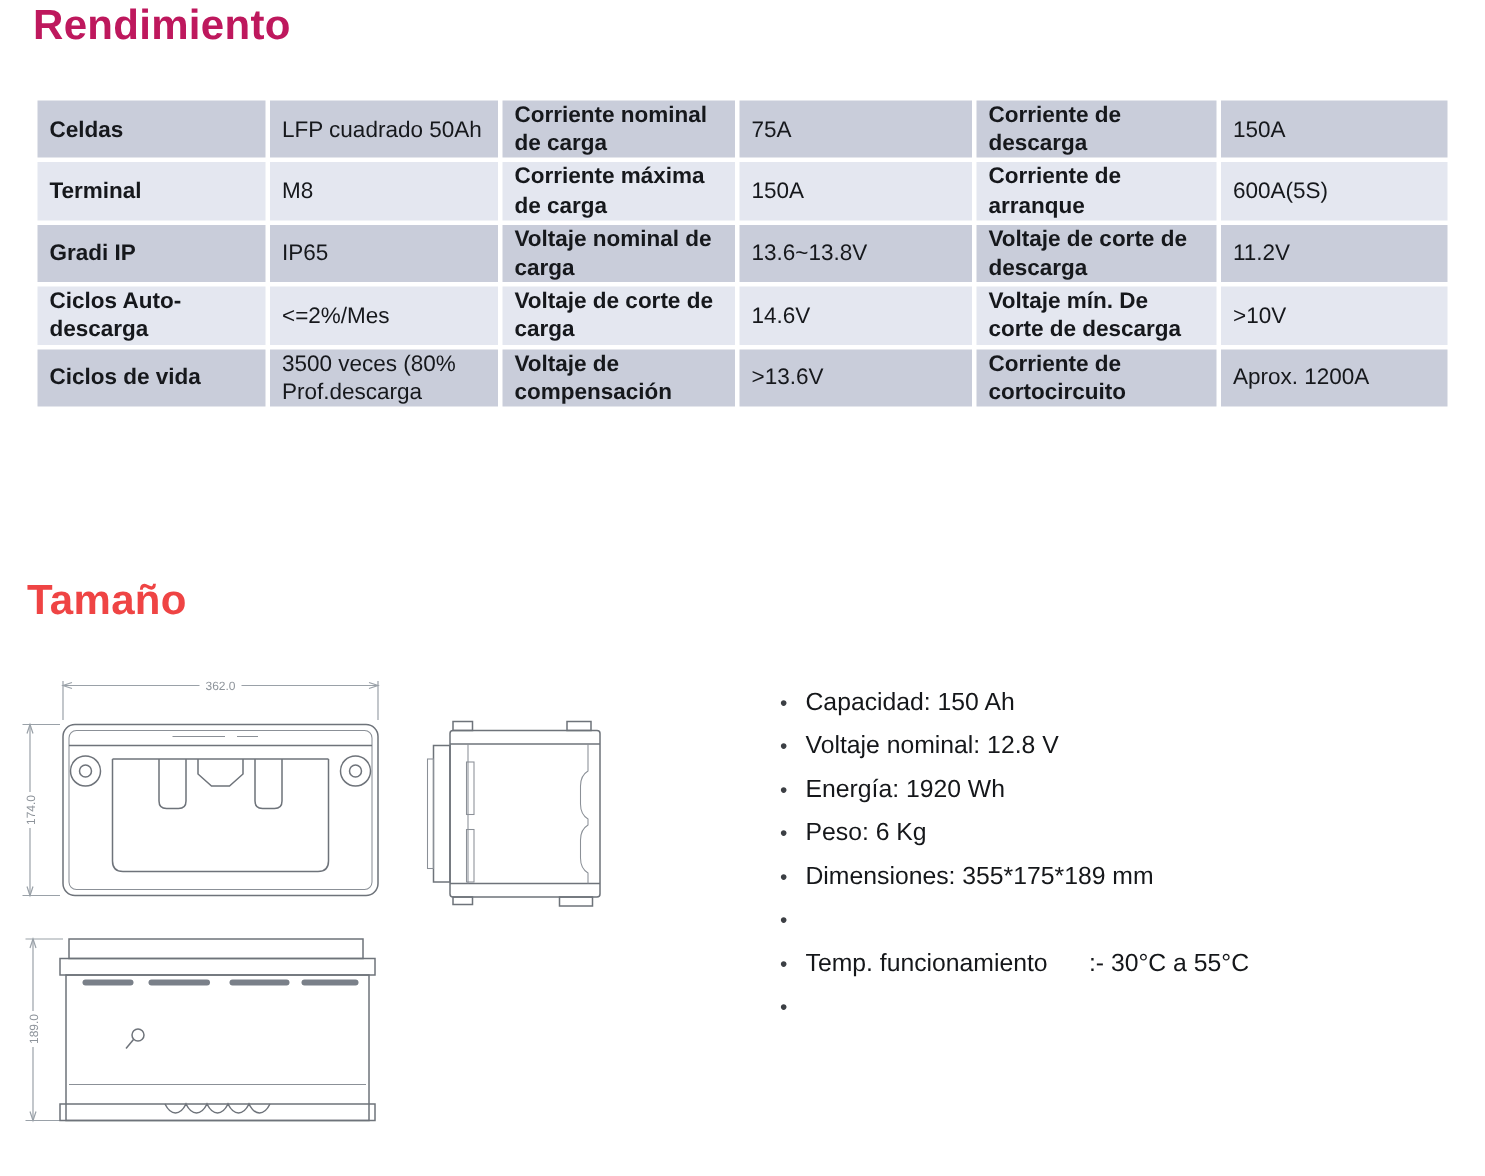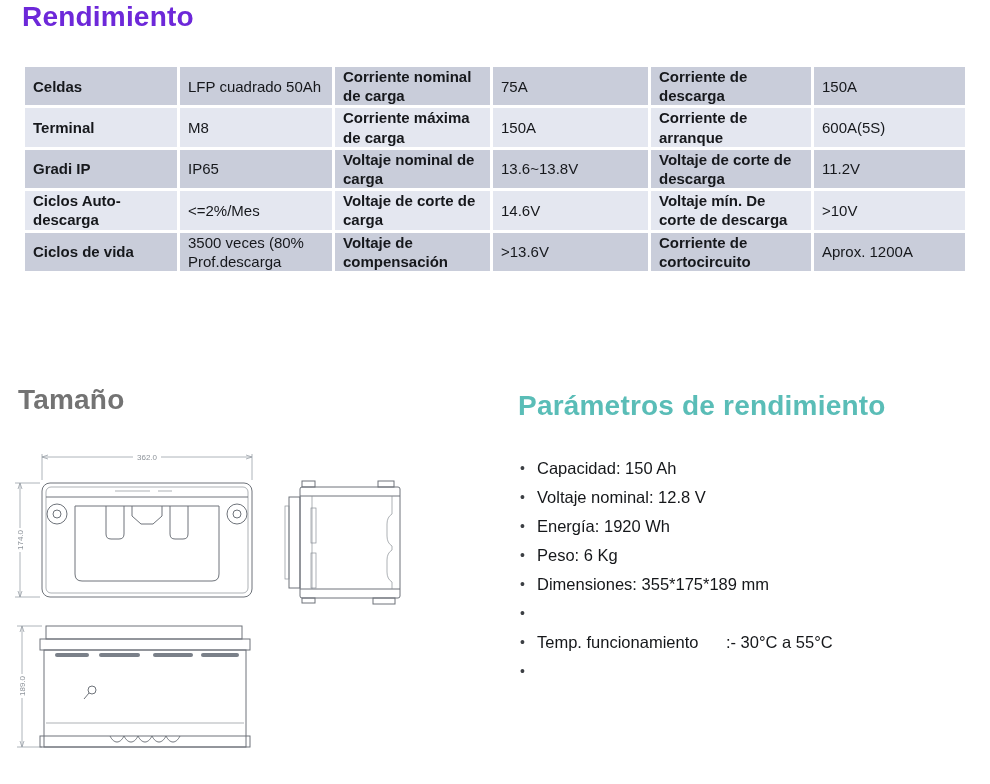--- a/index.html
+++ b/index.html
@@ -45,21 +45,21 @@
   .draw-thin { stroke:#8b9097; stroke-width:0.7; fill:none; }
   .dim   { stroke:#9aa1a8; stroke-width:0.8; fill:none; }
   .dim-text { fill:#8d939a; font-size:8px; font-family:"Liberation Sans", sans-serif; }
   .vent { fill:#7a8089; stroke:none; }
 </style>
 </head>
 <body>
 
 <div class="canvas">
 
-  <h1 class="section-title accent" id="title-rendimiento" style="color: #6d28d9;">Rendimiento</h1>
+  <h1 class="section-title accent" id="title-rendimiento" style="color: #be185d;">Rendimiento</h1>
 
   <table id="spec-table">
     <colgroup>
       <col style="width:152px">
         <col style="width:152px">
       <col style="width:155px">
         <col style="width:155px">
       <col style="width:160px">
         <col style="width:151px">
     </colgroup>
@@ -100,23 +100,22 @@
           <td class="cell-label">Ciclos de vida</td>
           <td class="cell-value">3500 veces (80% Prof.descarga</td>
           <td class="cell-label">Voltaje de compensación</td>
           <td class="cell-value">&gt;13.6V</td>
           <td class="cell-label">Corriente de cortocircuito</td>
           <td class="cell-value">Aprox. 1200A</td>
         </tr>
       </tbody>
   </table>
 
-  <h1 class="section-title accent" id="title-tamano" style="color: #737373;">Tamaño</h1>
-
-  <h1 class="section-title accent" id="title-params" style="color: rgb(90, 189, 183);">Parámetros de rendimiento</h1>
+  <h1 class="section-title accent" id="title-tamano" style="color: #ef4444;">Tamaño</h1>
+
 
   <ul id="param-list">
       <li>
         <span class="bullet-dot">•</span>
         <span class="param-text">Capacidad: 150 Ah</span>
       </li>
       <li>
         <span class="bullet-dot">•</span>
         <span class="param-text">Voltaje nominal: 12.8 V</span>
       </li>

